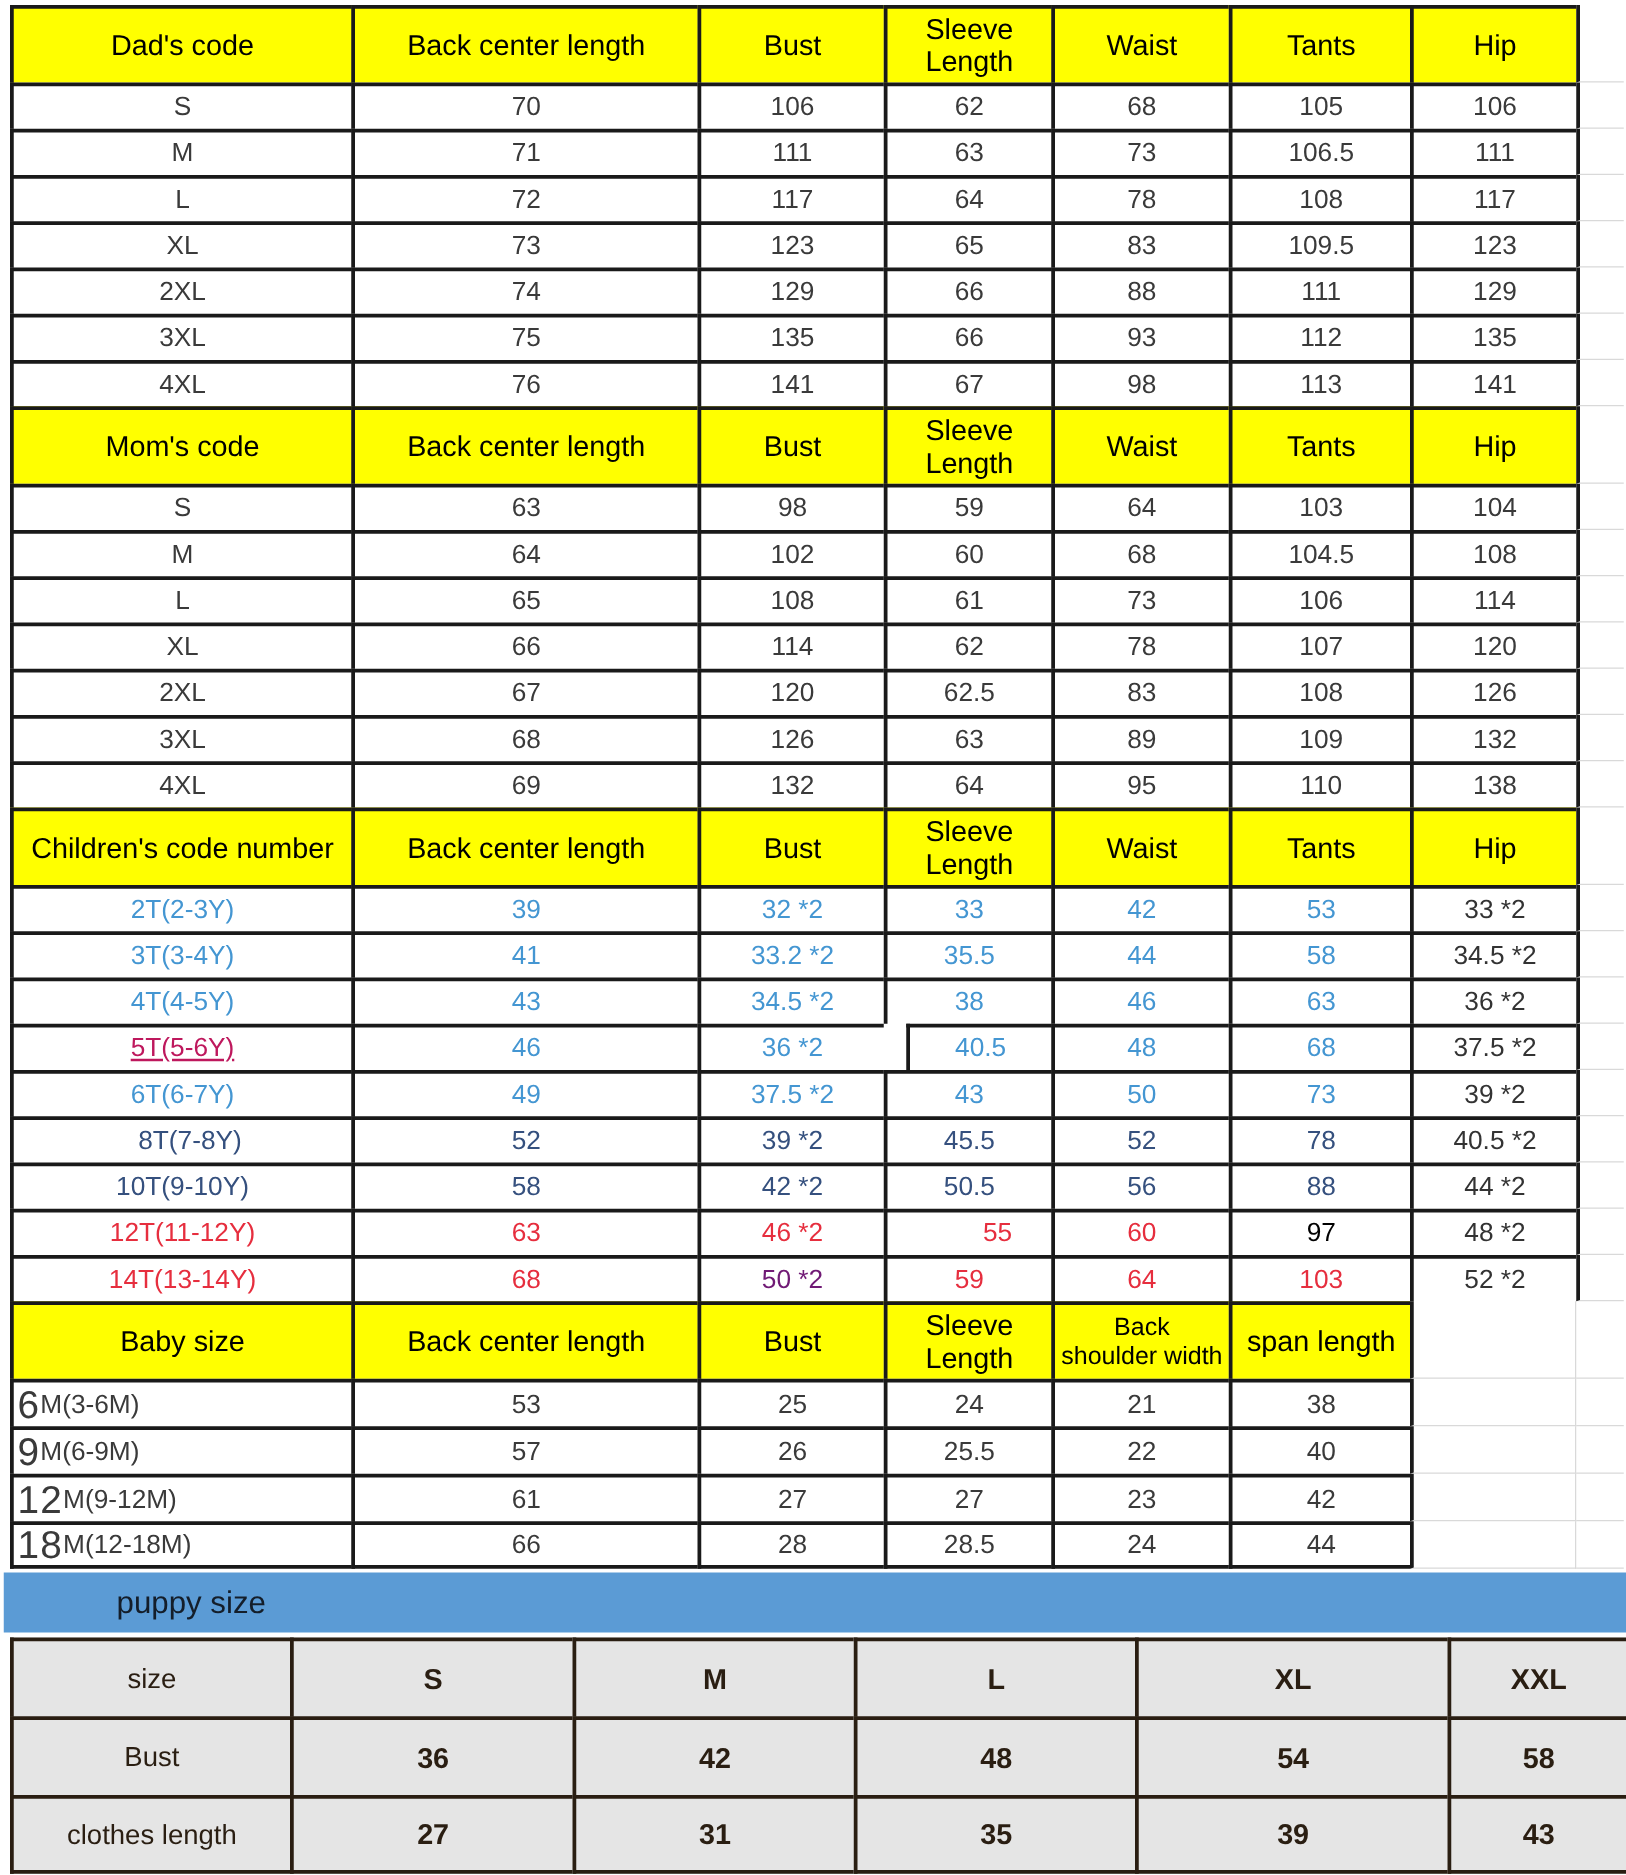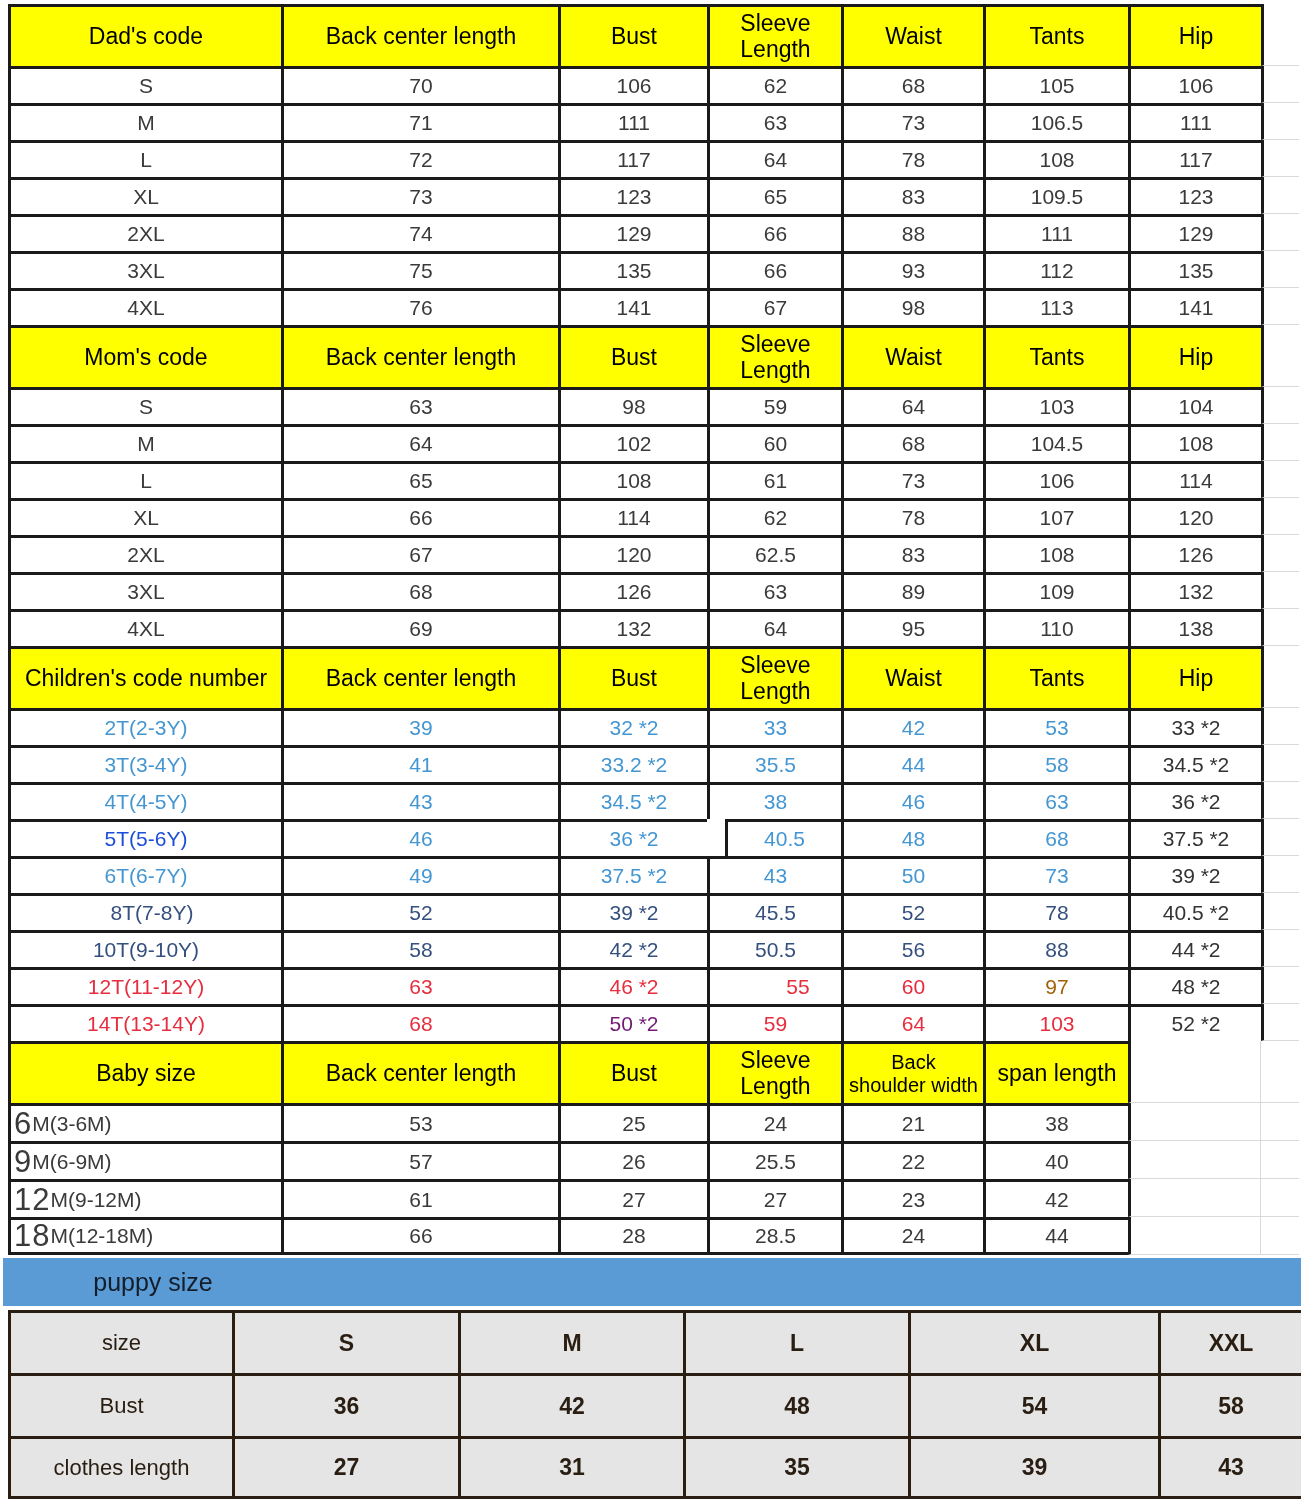--- a/index.html
+++ b/index.html
@@ -195,21 +195,21 @@
         <div class="c val" style="color: rgb(51, 51, 51);">34.5 *2</div>
         <div class="c gut"></div>
         <div class="c val" style="color: rgb(68, 150, 210);">4T(4-5Y)</div>
         <div class="c val" style="color: rgb(68, 150, 210);">43</div>
         <div class="c val" style="color: rgb(68, 150, 210);">34.5 *2</div>
         <div class="c val" style="color: rgb(68, 150, 210);">38</div>
         <div class="c val" style="color: rgb(68, 150, 210);">46</div>
         <div class="c val" style="color: rgb(68, 150, 210);">63</div>
         <div class="c val" style="color: rgb(51, 51, 51);">36 *2</div>
         <div class="c gut"></div>
-        <div class="c val" style="color: #1d4ed8;">5T(5-6Y)</div>
+        <div class="c val" style="color: #be185d; text-decoration: underline;">5T(5-6Y)</div>
         <div class="c val" style="color: rgb(68, 150, 210);">46</div>
         <div class="c val" style="color: rgb(68, 150, 210);">36 *2</div>
         <div class="c val" style="color: rgb(68, 150, 210); margin-left: 18px;">40.5</div>
         <div class="c val" style="color: rgb(68, 150, 210);">48</div>
         <div class="c val" style="color: rgb(68, 150, 210);">68</div>
         <div class="c val" style="color: rgb(51, 51, 51);">37.5 *2</div>
         <div class="c gut"></div>
         <div class="c val" style="color: rgb(68, 150, 210);">6T(6-7Y)</div>
         <div class="c val" style="color: rgb(68, 150, 210);">49</div>
         <div class="c val" style="color: rgb(68, 150, 210);">37.5 *2</div>
@@ -232,21 +232,21 @@
         <div class="c val" style="color: rgb(53, 80, 126);">50.5</div>
         <div class="c val" style="color: rgb(53, 80, 126);">56</div>
         <div class="c val" style="color: rgb(53, 80, 126);">88</div>
         <div class="c val" style="color: rgb(51, 51, 51);">44 *2</div>
         <div class="c gut"></div>
         <div class="c val" style="color: rgb(230, 46, 62);">12T(11-12Y)</div>
         <div class="c val" style="color: rgb(230, 46, 62);">63</div>
         <div class="c val" style="color: rgb(230, 46, 62);">46 *2</div>
         <div class="c val" style="color: rgb(230, 46, 62); padding-left: 45px;">55</div>
         <div class="c val" style="color: rgb(230, 46, 62);">60</div>
-        <div class="c val" style="color: #a16207;">97</div>
+        <div class="c val" style="color: #000000;">97</div>
         <div class="c val" style="color: rgb(51, 51, 51);">48 *2</div>
         <div class="c gut"></div>
         <div class="c val" style="color: rgb(230, 46, 62);">14T(13-14Y)</div>
         <div class="c val" style="color: rgb(230, 46, 62);">68</div>
         <div class="c val" style="color: #701a75;">50 *2</div>
         <div class="c val" style="color: rgb(230, 46, 62);">59</div>
         <div class="c val" style="color: rgb(230, 46, 62);">64</div>
         <div class="c val" style="color: rgb(230, 46, 62);">103</div>
         <div class="c val" style="color: rgb(51, 51, 51);">52 *2</div>
         <div class="c gut"></div>

